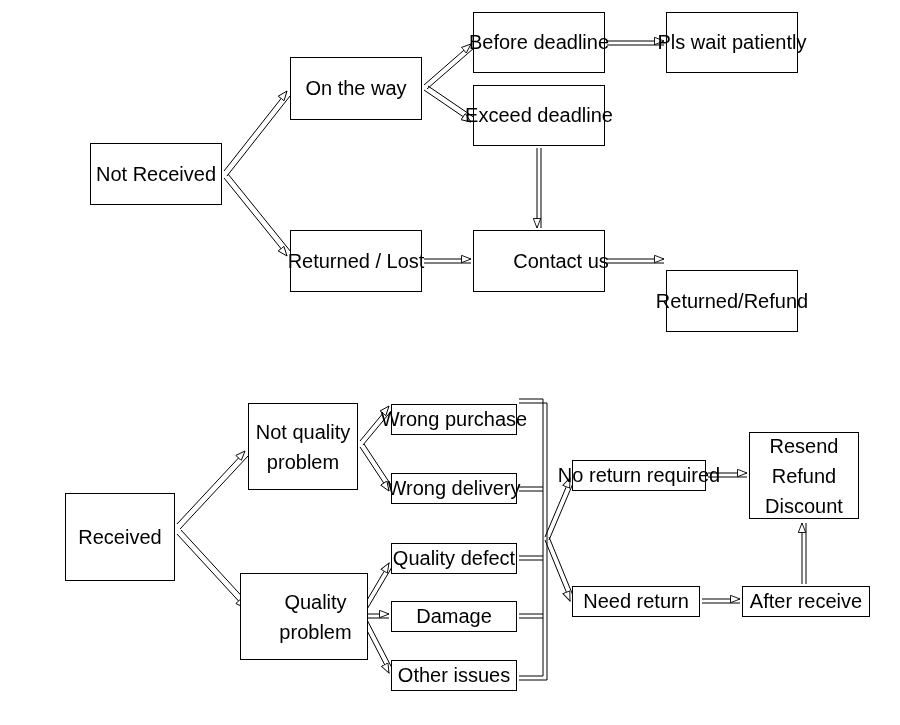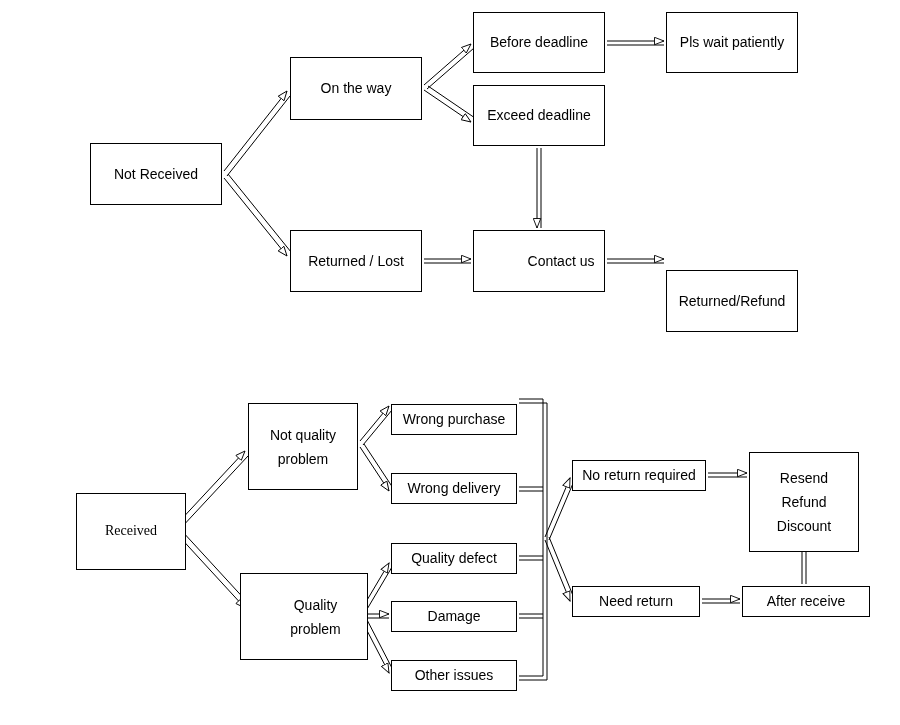--- a/index.html
+++ b/index.html
@@ -23,21 +23,21 @@
   .node {
     position: absolute;
     box-sizing: border-box;
     border: 1px solid #000000;
     background: #ffffff;
     display: flex;
     flex-direction: column;
     align-items: center;
     justify-content: center;
     color: #000000;
-    font-size: 14px;
+    font-size: 20px;
     line-height: 1.05;
     text-align: center;
     z-index: 5;
   }
   .node .ln {
     display: block;
     white-space: nowrap;
   }
   .node.multi { line-height: 1.0; }
   .node.multi .ln { margin: 6px 0; }
@@ -190,21 +190,21 @@
     </div>
     <div class="node" style="left: 473px; top: 230px; width: 132px; height: 62px; padding-left: 44px;">
       <span class="ln">Contact us</span>
     </div>
     <div class="node" style="left: 666px; top: 12px; width: 132px; height: 61px;">
       <span class="ln">Pls wait patiently</span>
     </div>
     <div class="node" style="left: 666px; top: 230px; width: 132px; height: 62px; margin-top: 40px;">
       <span class="ln">Returned/Refund</span>
     </div>
-    <div class="node" style="left: 76px; top: 493px; width: 110px; height: 77px; font-family: Liberation Serif, serif;">
+    <div class="node" style="left: 65px; top: 493px; width: 110px; height: 88px;">
       <span class="ln">Received</span>
     </div>
     <div class="node stack multi" style="left: 248px; top: 403px; width: 110px; height: 87px;">
       <span class="ln">Not quality</span>
       <span class="ln">problem</span>
     </div>
     <div class="node stack multi" style="left: 240px; top: 573px; width: 128px; height: 87px; padding-left: 23px;">
       <span class="ln">Quality</span>
       <span class="ln">problem</span>
     </div>
@@ -225,18 +225,18 @@
     </div>
     <div class="node" style="left: 572px; top: 460px; width: 134px; height: 31px;">
       <span class="ln">No return required</span>
     </div>
     <div class="node" style="left: 572px; top: 586px; width: 128px; height: 31px;">
       <span class="ln">Need return</span>
     </div>
     <div class="node" style="left: 742px; top: 586px; width: 128px; height: 31px;">
       <span class="ln">After receive</span>
     </div>
-    <div class="node stack multi" style="left: 749px; top: 432px; width: 110px; height: 100px; margin-top: 20px;">
+    <div class="node stack multi" style="left: 749px; top: 432px; width: 110px; height: 87px;">
       <span class="ln">Resend</span>
       <span class="ln">Refund</span>
       <span class="ln">Discount</span>
     </div>
   </div>
 
 </body></html>

